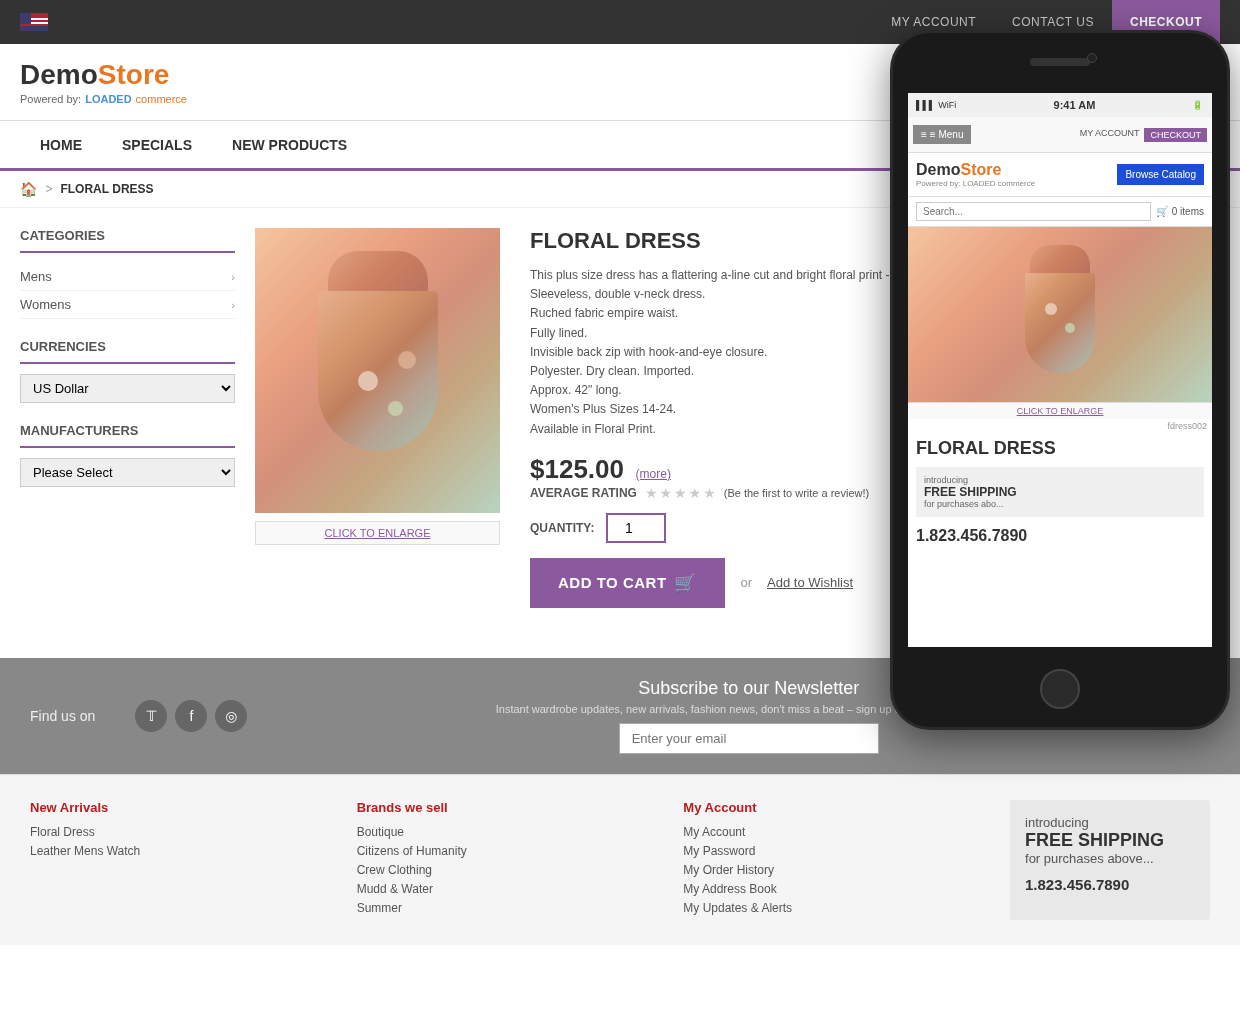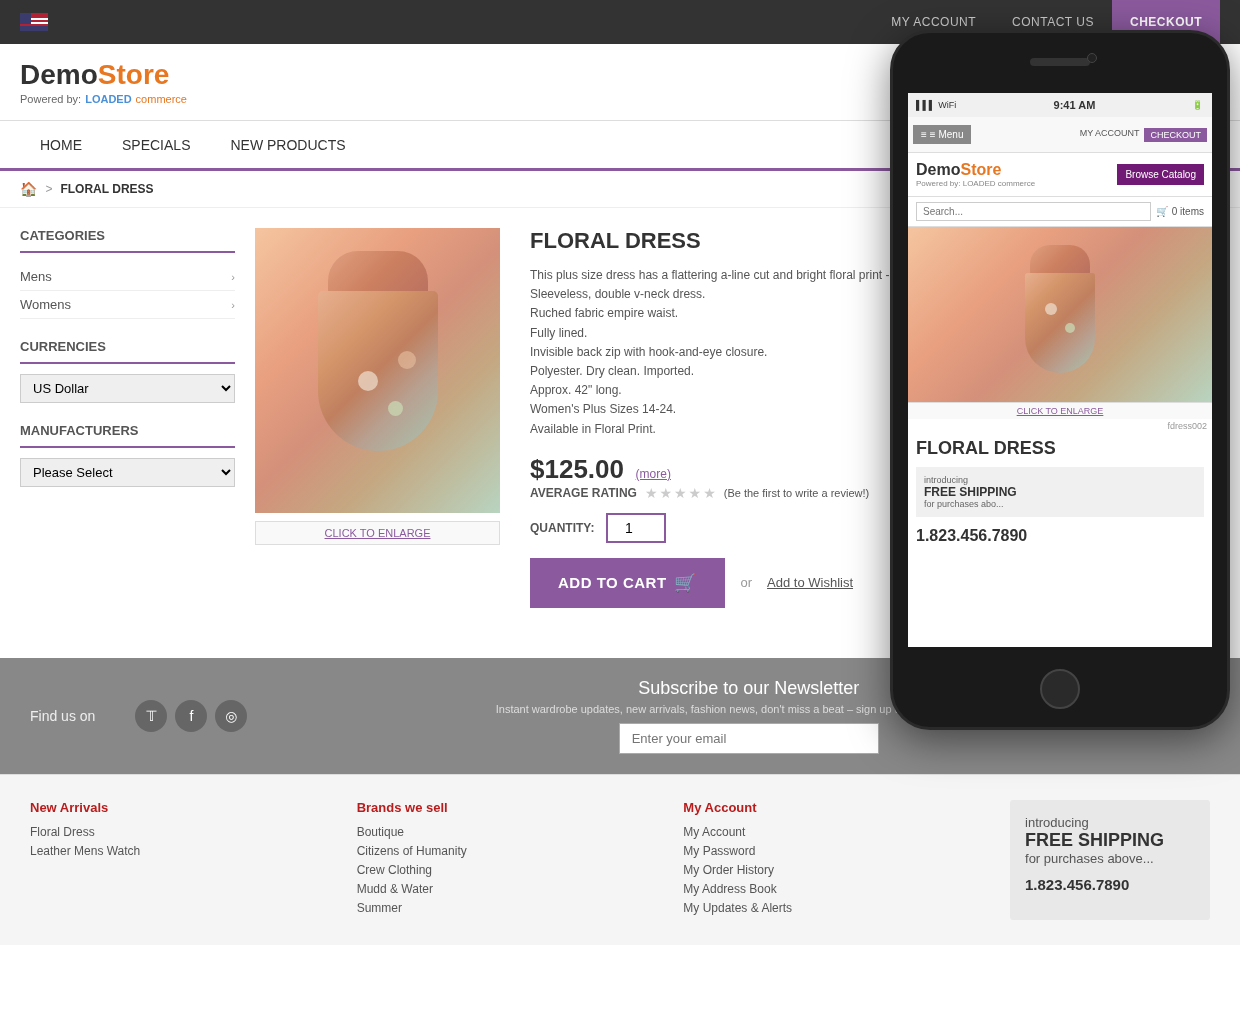--- a/index.html
+++ b/index.html
@@ -20,21 +20,21 @@
     .logo-demo { color: #333; }
     .logo-store { color: #e87722; }
     .logo-powered { font-size: 11px; color: #666; display: flex; align-items: flex-end; gap: 4px; margin-top: 2px; }
     .logo-powered-loaded { color: #4a90d9; font-weight: bold; }
     .search-box { display: flex; align-items: center; border: 1px solid #ccc; height: 34px; }
     .search-box input { border: none; outline: none; padding: 0 10px; width: 200px; font-size: 13px; color: #999; }
     .search-box button { background: #f5f5f5; border: none; border-left: 1px solid #ccc; width: 34px; height: 34px; cursor: pointer; display: flex; align-items: center; justify-content: center; }
 
     
     .nav-bar { display: flex; align-items: center; padding: 0 20px; border-bottom: 3px solid #8B5A9E; height: 50px; }
-    .nav-bar a { text-decoration: none; color: #333; font-size: 14px; font-weight: normal; padding: 0 20px; height: 48px; display: flex; align-items: center; }
+    .nav-bar a { text-decoration: none; color: #333; font-size: 14px; font-weight: bold; padding: 0 20px; height: 48px; display: flex; align-items: center; }
     .currency-select { margin-left: auto; }
     .currency-select select { border: 1px solid #ccc; padding: 4px 8px; font-size: 13px; outline: none; }
 
     
     .breadcrumb { padding: 10px 20px; display: flex; align-items: center; gap: 8px; font-size: 12px; color: #666; border-bottom: 1px solid #eee; }
     .breadcrumb-home { font-size: 14px; }
     .breadcrumb-sep { color: #999; }
     .breadcrumb-current { color: #333; font-weight: bold; text-transform: uppercase; font-size: 12px; }
 
     
@@ -107,21 +107,21 @@
     .phone-status-time { flex: 1; text-align: center; font-size: 11px; font-weight: bold; }
     .phone-status-right { font-size: 9px; }
     .phone-nav { background: #f8f8f8; border-bottom: 1px solid #ddd; display: flex; align-items: center; height: 36px; padding: 0 5px; gap: 5px; }
     .phone-menu-btn { background: #888; color: #fff; border: none; padding: 4px 8px; font-size: 10px; cursor: pointer; display: flex; align-items: center; gap: 3px; }
     .phone-nav-links { margin-left: auto; display: flex; gap: 5px; font-size: 9px; color: #555; }
     .phone-nav-checkout { background: #8B5A9E; color: #fff; padding: 2px 6px; font-size: 9px; }
     .phone-logo-bar { display: flex; align-items: center; justify-content: space-between; padding: 8px; border-bottom: 1px solid #ddd; }
     .phone-logo-text { font-size: 16px; font-weight: bold; }
     .phone-logo-demo { color: #333; }
     .phone-logo-store { color: #e87722; }
-    .phone-browse-btn { background: #701a75; color: #fff; font-size: 10px; padding: 5px 8px; cursor: pointer; border: none; }
+    .phone-browse-btn { background: #1d4ed8; color: #fff; font-size: 10px; padding: 5px 8px; cursor: pointer; border: none; }
     .phone-search-bar { display: flex; align-items: center; padding: 5px 8px; border-bottom: 1px solid #ddd; gap: 5px; }
     .phone-search-input { flex: 1; border: 1px solid #ccc; padding: 3px 6px; font-size: 10px; }
     .phone-cart { display: flex; align-items: center; gap: 3px; font-size: 10px; color: #555; }
     .phone-product-img { width: 100%; height: 175px; background: linear-gradient(135deg, #f5c5a0 0%, #e8a080 30%, #d4907a 50%, #c4a882 70%, #b8d4c0 100%); }
     .phone-img-label { text-align: center; font-size: 9px; color: #8B5A9E; text-decoration: underline; padding: 3px; border-top: 1px solid #ddd; background: #f9f9f9; }
     .phone-product-code { text-align: right; font-size: 9px; color: #999; padding: 2px 5px; }
     .phone-product-title { font-size: 18px; font-weight: bold; color: #333; padding: 5px 8px 3px; }
     .phone-promo { background: #f0f0f0; padding: 8px; margin: 5px 8px; font-size: 10px; }
     .phone-promo-intro { color: #666; font-size: 9px; }
     .phone-promo-main { font-size: 12px; font-weight: bold; color: #333; }

